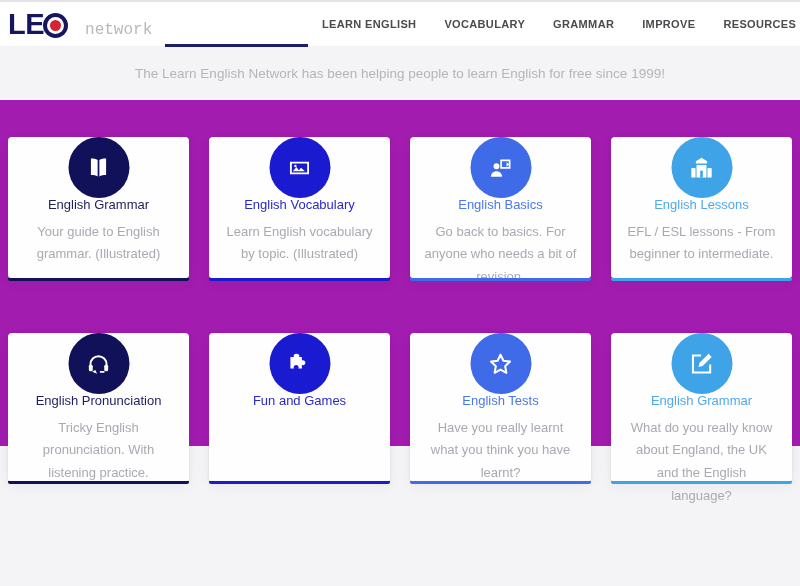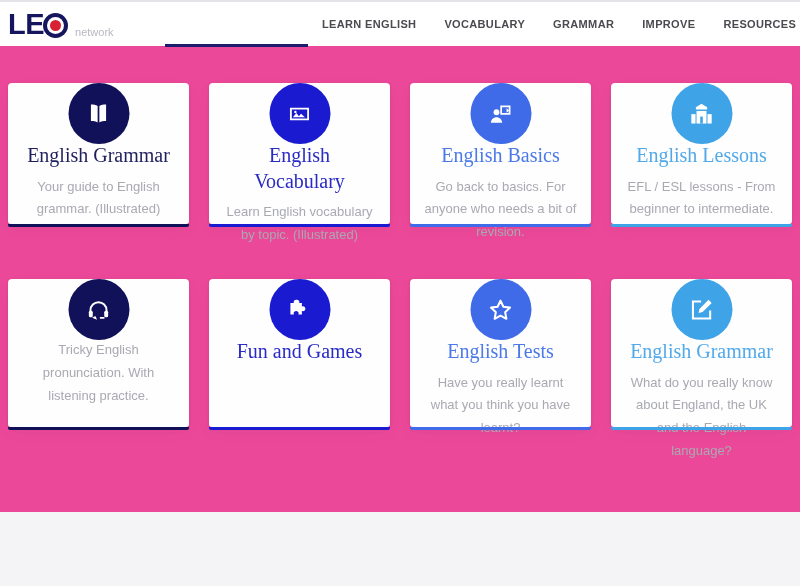--- a/index.html
+++ b/index.html
@@ -11,24 +11,24 @@
     height: 586px;
     overflow: hidden;
     background: #f4f4f6;
     font-family: "Liberation Sans", sans-serif;
     -webkit-font-smoothing: antialiased;
   }
 
   .page {
     position: relative;
     width: 800px;
-    height: 512px;
+    height: 446px;
     box-sizing: border-box;
     border-top: 2px solid #e4e4e8;
-    background: #ec4899;
+    background: #a21caf;
   }
 
   
   .header {
     position: relative;
     height: 44px;
     background: #ffffff;
     display: flex;
     align-items: center;
   }
@@ -68,25 +68,25 @@
     align-items: center;
     justify-content: center;
   }
   .logo-target .dot {
     width: 11px;
     height: 11px;
     border-radius: 50%;
     background: #d62233;
   }
   .logo-network {
-    font-size: 11px;
+    font-size: 16px;
     color: #b8b8bf;
-    margin-left: 7px;
+    margin-left: 17px;
     margin-bottom: 1px;
-    font-family: Liberation Sans, sans-serif;
+    font-family: Liberation Mono, monospace;
   }
 
   .nav {
     position: absolute;
     left: 312px;
     top: 0;
     height: 44px;
     display: flex;
     align-items: center;
     gap: 0px;
@@ -177,25 +177,25 @@
     justify-content: center;
     z-index: 3;
   }
   .icon-circle svg {
     width: 26px;
     height: 26px;
     display: block;
   }
 
   .card-title {
-    font-size: 20px;
+    font-size: 13px;
     line-height: 1.28;
     margin: 0 0 7px 0;
     font-weight: normal;
-    font-family: Liberation Serif, serif;
+    font-family: Liberation Sans, sans-serif;
   }
   .card-desc {
     font-size: 13px;
     line-height: 1.75;
     color: #a9a9b2;
     margin: 0;
     font-family: "Liberation Sans", sans-serif;
   }
 </style>
 </head>
@@ -221,20 +221,23 @@
       <a class="nav-item">GRAMMAR</a>
       <a class="nav-item">IMPROVE</a>
       <a class="nav-item">RESOURCES</a>
       <a class="nav-item">ENGLISH CHAT</a>
 
     </div>
 
     <div class="active-bar" style="background: rgb(29, 29, 107);"></div>
   </div>
 
+  <div class="tagline">
+    <span>The Learn English Network has been helping people to learn English for free since 1999!</span>
+  </div>
 
   <div class="grid">
 
     <div class="card-wrap">
       <div class="card">
         <div class="icon-circle" style="background: rgb(17, 17, 89);">
           <svg viewBox="0 0 24 24">
             <path fill="#ffffff" d="M11.2 4.6C9.6 3.7 7.6 3.3 5 3.3v15.2c2.6 0 4.6.4 6.2 1.3V4.6zm1.6 0v15.2c1.6-.9 3.6-1.3 6.2-1.3V3.3c-2.6 0-4.6.4-6.2 1.3z"></path>
           </svg>
         </div>
@@ -297,20 +300,21 @@
       <div class="card tall">
         <div class="icon-circle" style="background: rgb(17, 17, 89);">
           <svg viewBox="0 0 24 24">
             <path fill="none" stroke="#ffffff" stroke-width="1.8" d="M4.6 14.4v-2.2a7.4 7.4 0 0 1 14.8 0v2.2"></path>
             <rect fill="#ffffff" x="3.1" y="12.6" width="3.6" height="6.2" rx="1.5"></rect>
             <rect fill="#ffffff" x="17.3" y="12.6" width="3.6" height="6.2" rx="1.5"></rect>
             <path fill="#ffffff" d="M13.3 18.4h4.2v1.7h-4.2z"></path>
             <path fill="#ffffff" d="M6.1 19.2l4.6 1.9-1.6-3.6-3 1.7z"></path>
           </svg>
         </div>
+        <h3 class="card-title" style="color: rgb(31, 31, 94);">English Pronunciation</h3>
         <p class="card-desc">Tricky English pronunciation. With listening practice.</p>
         <div class="card-underline" style="background: rgb(17, 17, 89);"></div>
       </div>
     </div>
 
     <div class="card-wrap">
       <div class="card tall">
         <div class="icon-circle" style="background: rgb(26, 26, 208);">
           <svg viewBox="0 0 24 24">
             <path fill="#ffffff" d="M9.6 2.6c1.3 0 2.3.9 2.3 2 0 .4-.1.7-.3 1h2.6v3.2c.3-.2.7-.3 1.1-.3 1.2 0 2.1 1 2.1 2.3s-.9 2.3-2.1 2.3c-.4 0-.8-.1-1.1-.3v3.3h-3.3c.2-.3.3-.7.3-1.1 0-1.2-1-2.1-2.3-2.1s-2.3.9-2.3 2.1c0 .4.1.8.3 1.1H3.6V5.6h3.3c-.2-.3-.3-.6-.3-1 0-1.1 1-2 2.3-2z"></path>

